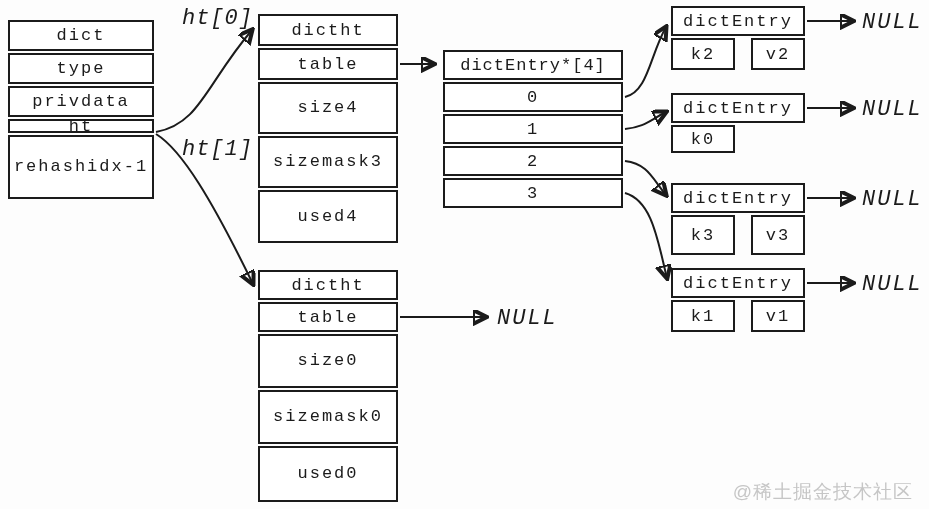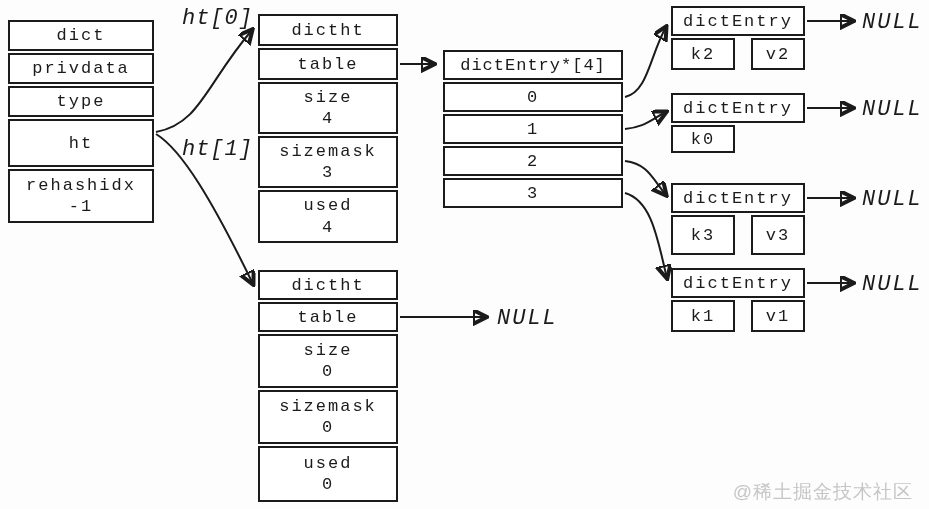--- a/index.html
+++ b/index.html
@@ -8,21 +8,21 @@
     font-family:"Liberation Mono", monospace; overflow:hidden;
   }
   .overlay { position:absolute; left:0; top:0; width:929px; height:509px; pointer-events:none; }
   .overlay path { stroke:#1b1b1b; stroke-width:2; fill:none; }
   .struct { position:absolute; display:flex; flex-direction:column; gap:2px; }
   .cell {
     box-sizing:border-box; border:2px solid #1b1b1b; background:#ffffff;
     display:flex; align-items:center; justify-content:center;
     font-size:17px; letter-spacing:2px; color:#1b1b1b;
   }
-  .two { flex-direction:column; line-height:1.25; }
+  .two { flex-direction:row; line-height:1.25; }
   .kvrow { display:flex; gap:16px; }
   .kvrow .cell { flex:1; }
   .kvrow .kcell { flex:0 0 64px; }
   .floatlabel {
     position:absolute; font-size:22px; letter-spacing:1px; color:#1b1b1b;
     font-family:"Liberation Mono", monospace; white-space:nowrap;font-style:italic;
   }
   .nulltext { letter-spacing:2px; }
   .watermark {
     position:absolute; right:16px; top:470px; font-size:19px; color:#c6c6c6;
@@ -49,24 +49,24 @@
     <path d="M 625 193 C 653 201, 658 243, 667 278" marker-end="url(#ah)"></path>
     <path d="M 807 21 L 853 21" marker-end="url(#ah)"></path>
     <path d="M 807 108 L 853 108" marker-end="url(#ah)"></path>
     <path d="M 807 198 L 853 198" marker-end="url(#ah)"></path>
     <path d="M 807 283 L 853 283" marker-end="url(#ah)"></path>
     <path d="M 400 317 L 486 317" marker-end="url(#ah)"></path>
   </svg>
 
   <div class="struct" style="left:8px; top:20px; width:146px;border-radius:17px;">
     <div class="cell" style="height:31px">dict</div>
+    <div class="cell" style="height:31px">type</div>
     <div class="cell" style="height:31px">privdata</div>
-    <div class="cell" style="height:31px">type</div>
-    <div class="cell" style="height:48px">ht</div>
-    <div class="cell two" style="height:54px">
+    <div class="cell" style="height:14px">ht</div>
+    <div class="cell two" style="height:64px">
       <div>rehashidx</div>
       <div>-1</div>
     </div>
   </div>
 
   <div class="floatlabel" style="left:182px; top:6px;">ht[0]</div>
   <div class="floatlabel" style="left:182px; top:137px;">ht[1]</div>
 
   <div class="struct" style="left:258px; top:14px; width:140px;">
     <div class="cell" style="height:32px">dictht</div>

